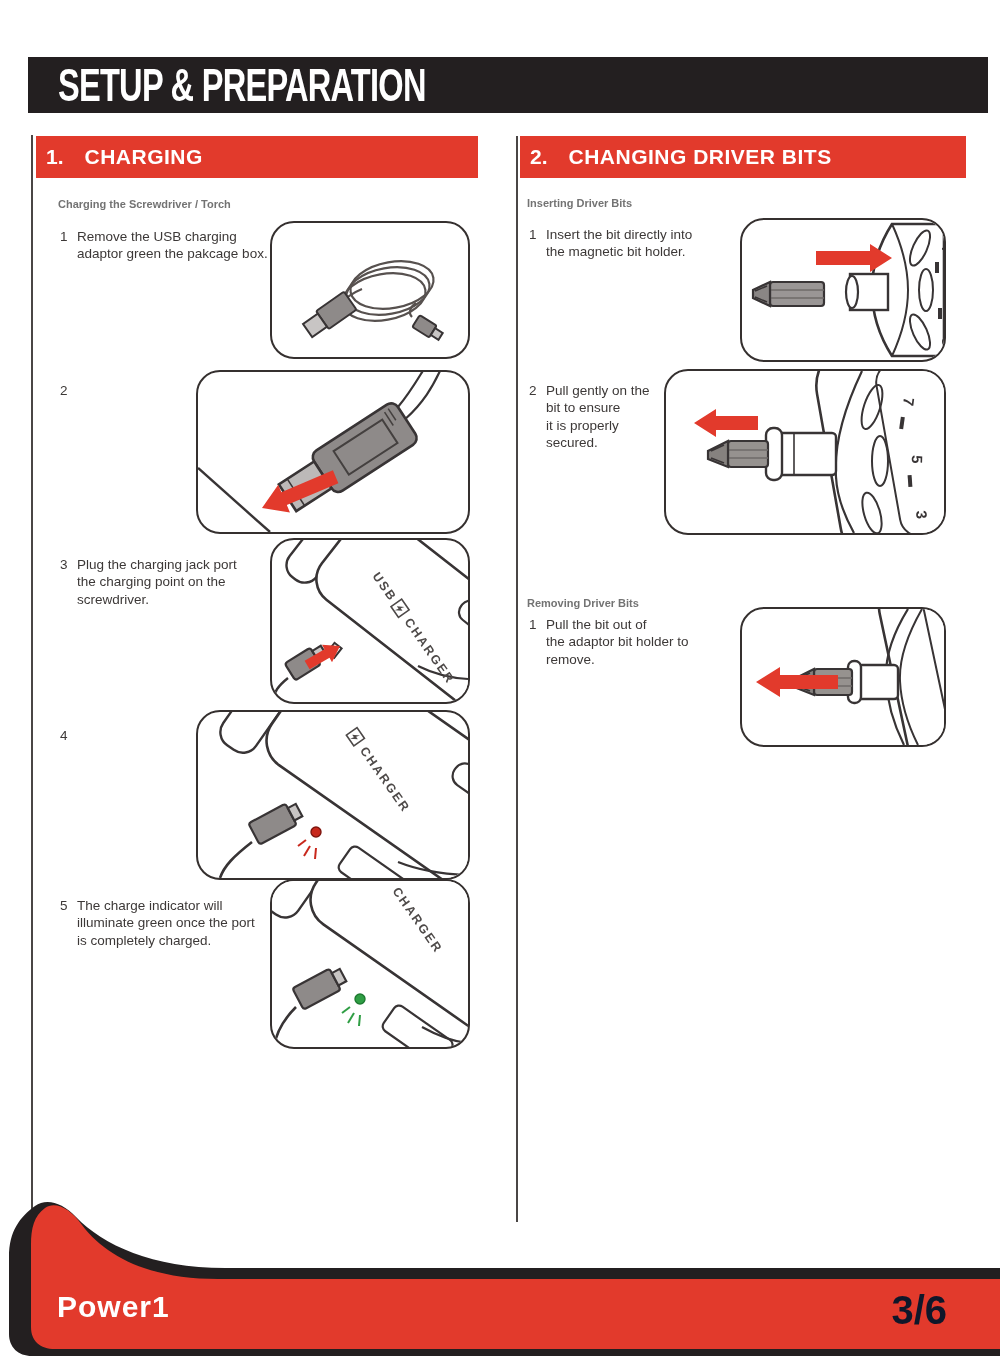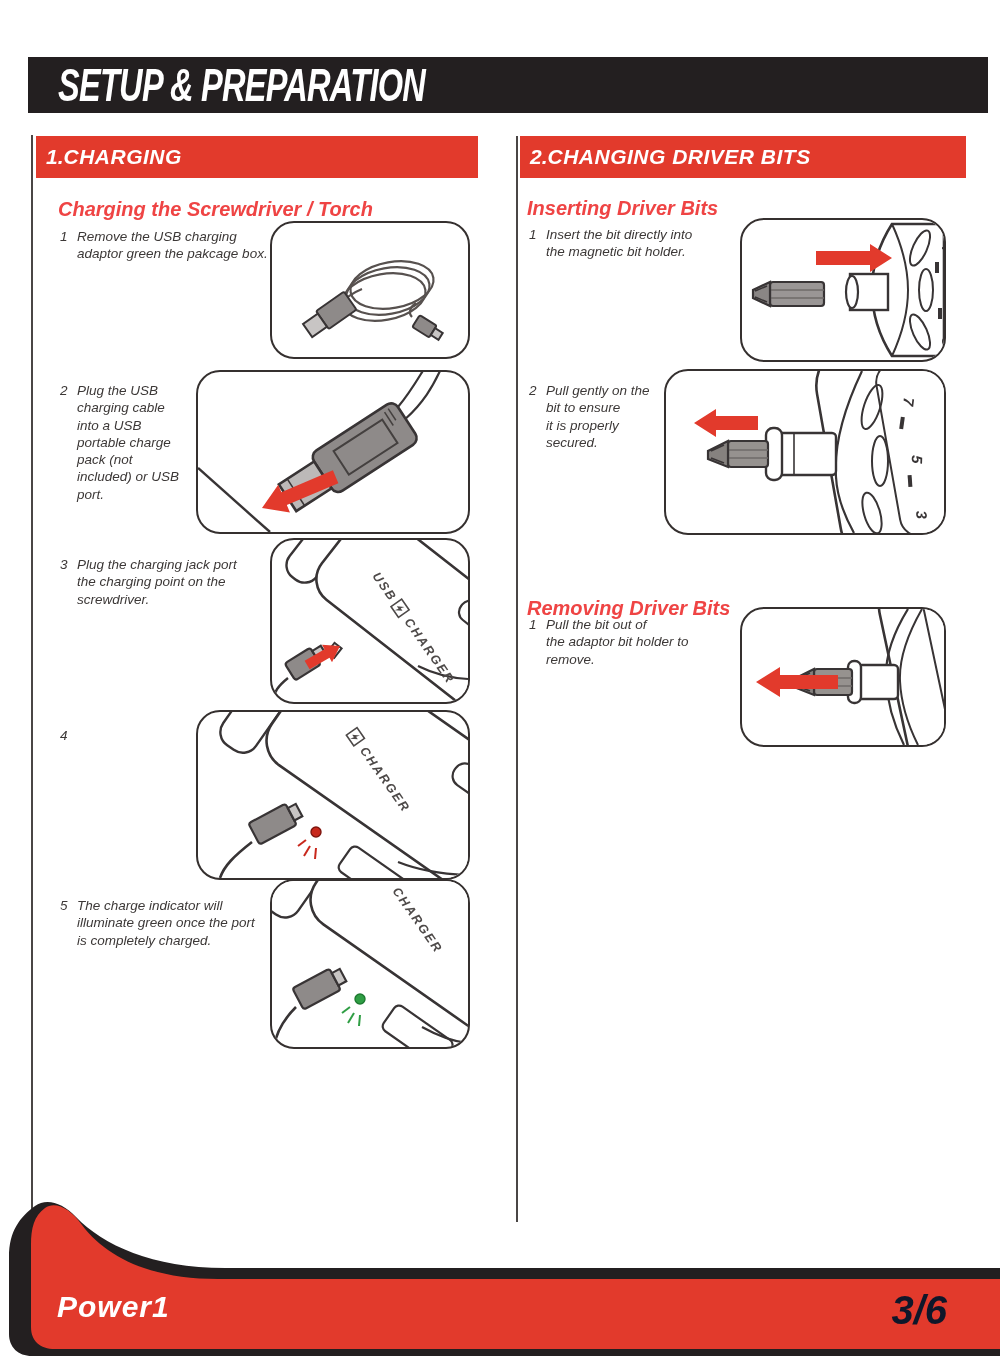--- a/index.html
+++ b/index.html
@@ -1,30 +1,30 @@
 <!DOCTYPE html>
 <html><head>
 <meta charset="utf-8">
 <style>
   html,body{margin:0;padding:0;background:#ffffff;}
   .page{position:relative;width:1000px;height:1356px;background:#fff;overflow:hidden;
-        font-family:"Liberation Sans",sans-serif;color:#3c3837;font-style:italic;}
+        font-family:"Liberation Sans",sans-serif;color:#3c3837;}
   
   .banner{position:absolute;left:28px;top:57px;width:960px;height:56px;background:#231f20;
           display:flex;align-items:center;}
   .banner-title{color:#fff;font-weight:bold;font-size:44px;letter-spacing:-1px;white-space:nowrap;
           transform:scale(0.74,1.04);transform-origin:left center;margin-left:30px;}
   
   .vrule{position:absolute;width:2px;background:#4a4645;}
   
   .secbar{position:absolute;height:42px;background:#e23a2c;color:#fff;display:flex;
           align-items:center;font-weight:bold;font-size:21px;}
   .secbar .n{margin-left:10px;}
-  .secbar .t{letter-spacing:0.5px;}
-  .subhead{position:absolute;font-weight:bold;font-size:20px;color:#ef4444;}
+  .secbar .t{margin-left:21px;letter-spacing:0.5px;}
+  .subhead{position:absolute;font-weight:bold;font-size:11px;color:#737373;}
   .step{position:absolute;display:flex;font-size:13.5px;line-height:1.28;color:#3c3837;}
   .step .sn{width:17px;flex:none;}
   .step .st{white-space:pre-line;}
   .figure{position:absolute;border:2.5px solid #35302f;border-radius:24px;background:#fff;overflow:hidden;}
   .figure svg{display:block;width:100%;height:100%;}
   .footer-svg{position:absolute;left:0;top:1195px;width:1000px;height:161px;}
   .brand{position:absolute;left:57px;top:1290px;font-size:30px;font-weight:bold;color:#fff;letter-spacing:1px;}
   .pageno{position:absolute;right:53px;top:1288px;font-size:40px;font-weight:bold;color:#0f172a;}
 </style>
 </head>
@@ -51,27 +51,20 @@
 
   <div class="subhead" style="left:58px;top:198px;">Charging the Screwdriver / Torch</div>
 
   <div class="step" style="left:60px;top:228px;width:210px;">
     <span class="sn">1</span>
     <span class="st">Remove the USB charging
 adaptor green the pakcage box.</span>
   </div>
   <div class="step" style="left:60px;top:382px;width:130px;">
     <span class="sn">2</span>
-    <span class="st">Plug the USB
-charging cable
-into a USB
-portable charge
-pack (not
-included) or USB
-port.</span>
   </div>
   <div class="step" style="left:60px;top:556px;width:210px;">
     <span class="sn">3</span>
     <span class="st">Plug the charging jack port
 the charging point on the
 screwdriver.</span>
   </div>
   <div class="step" style="left:60px;top:727px;width:130px;">
     <span class="sn">4</span>
   </div>

